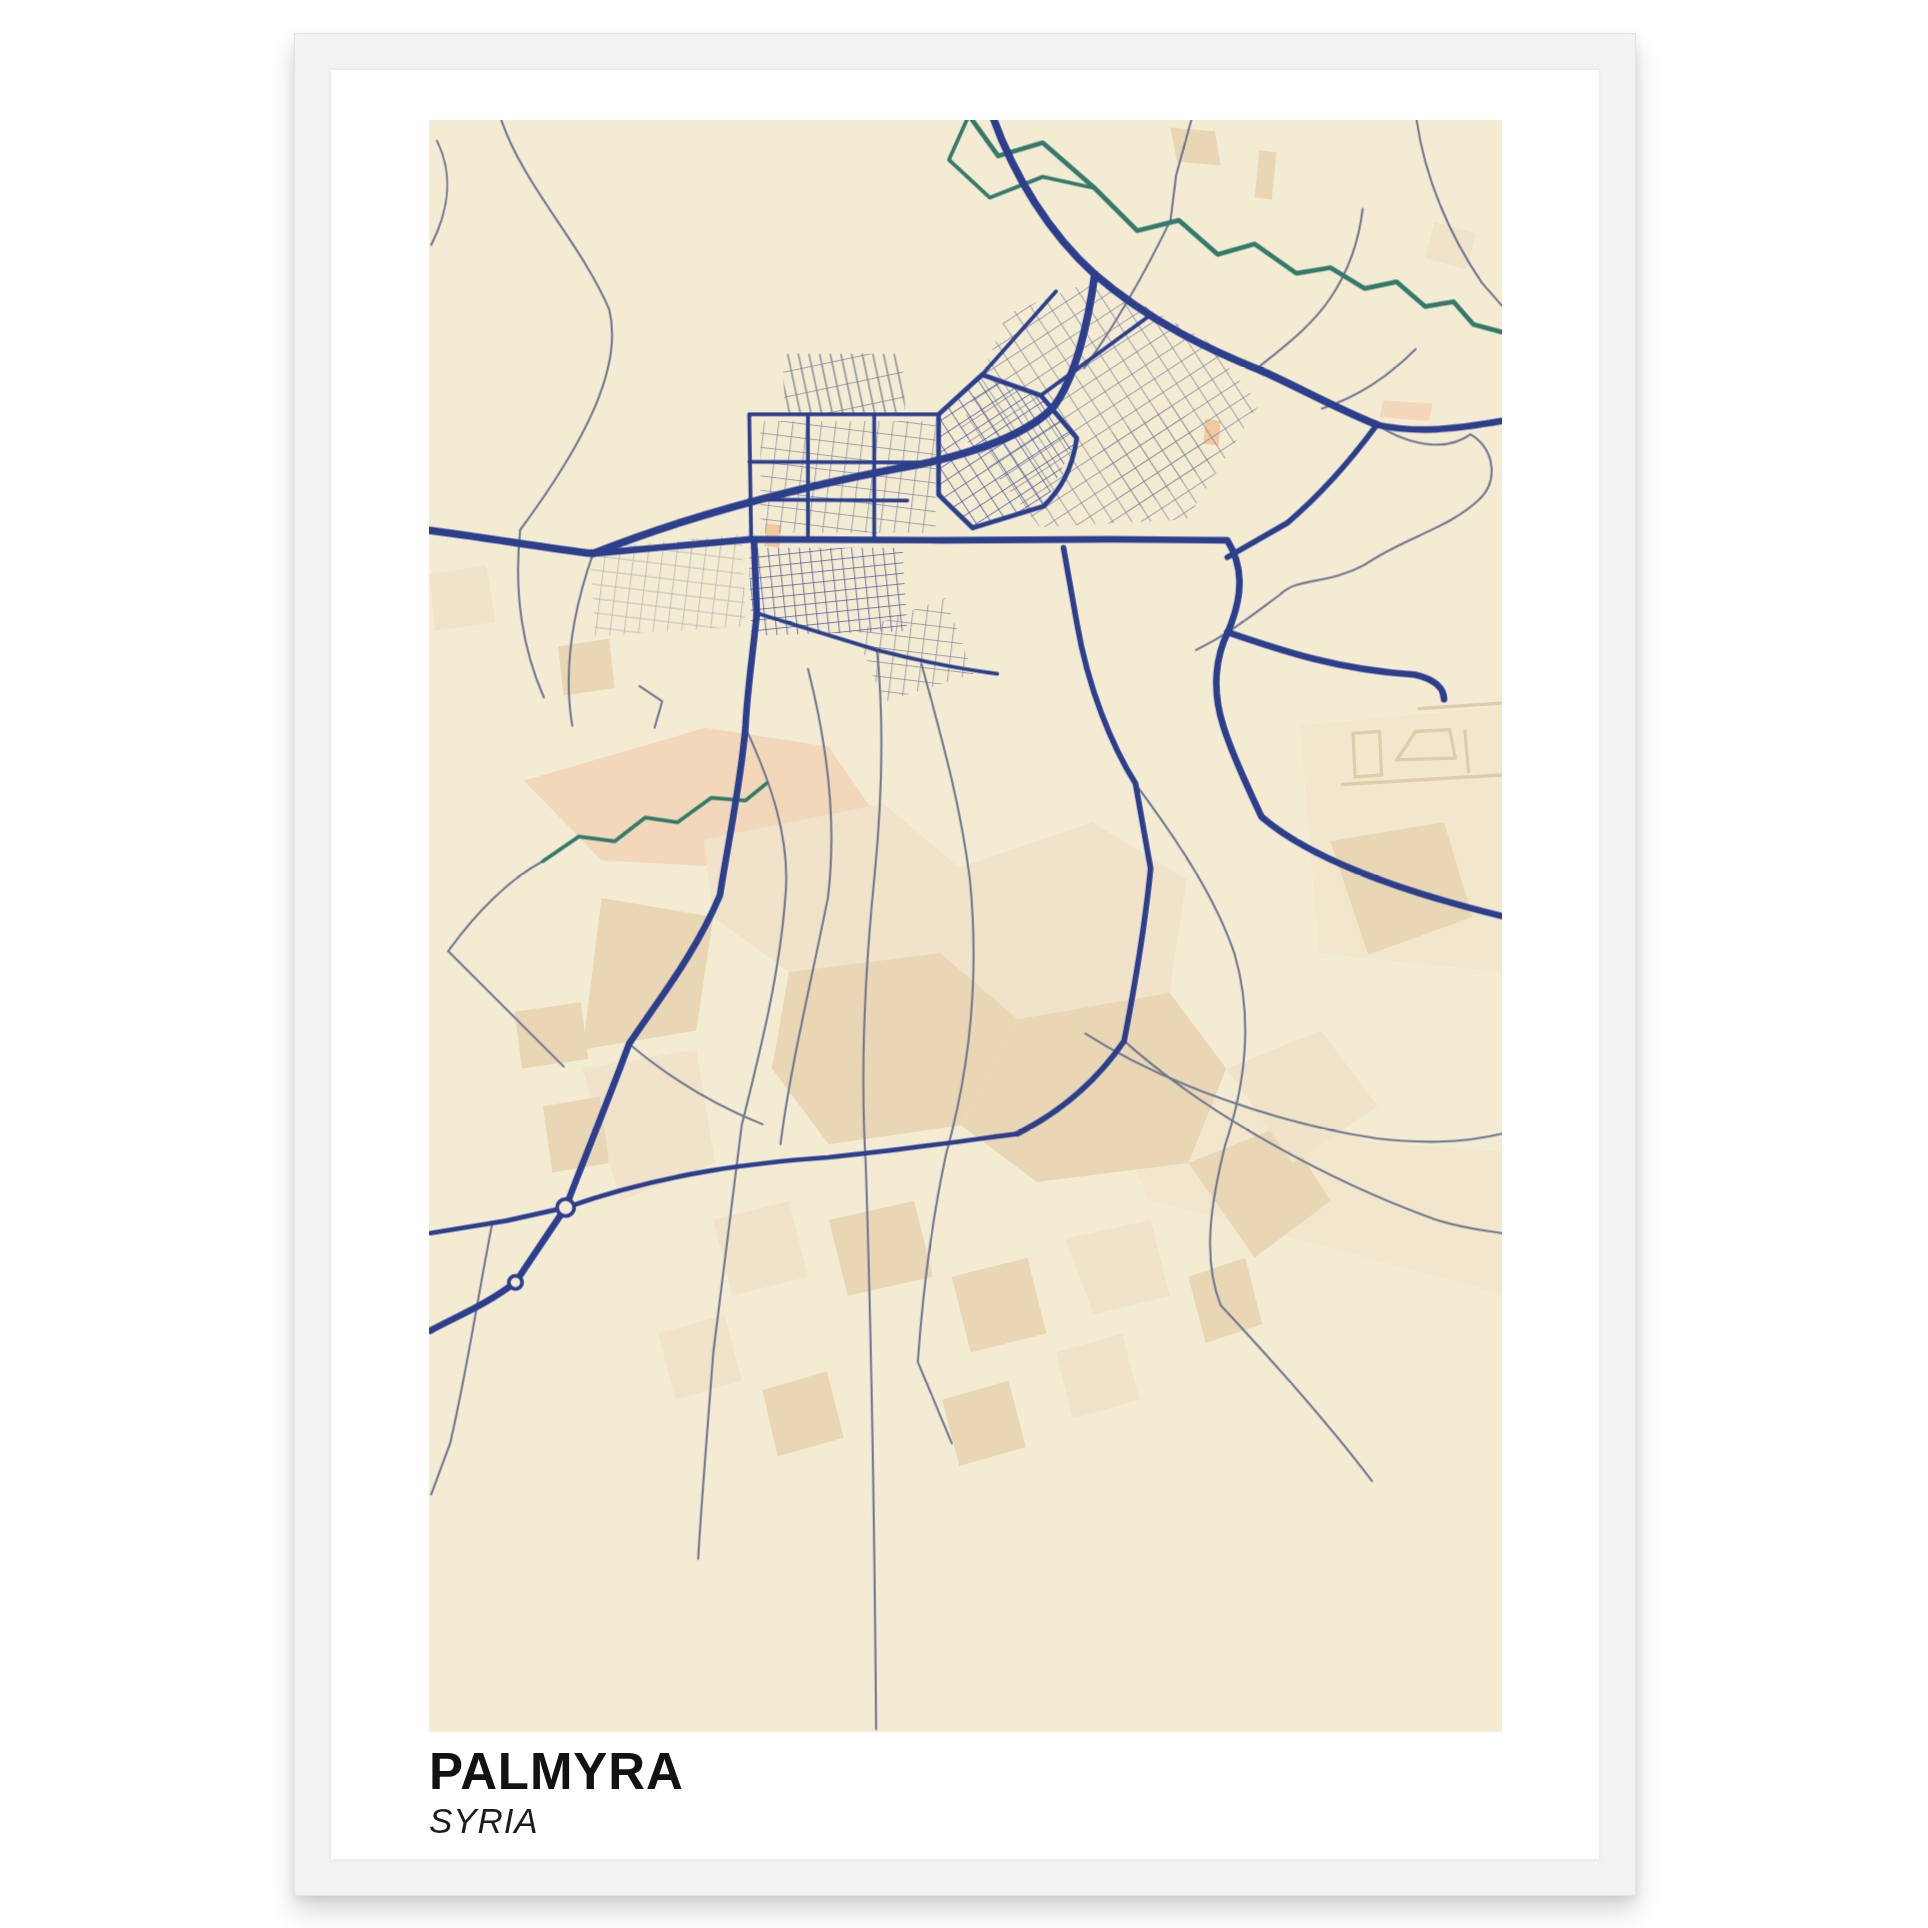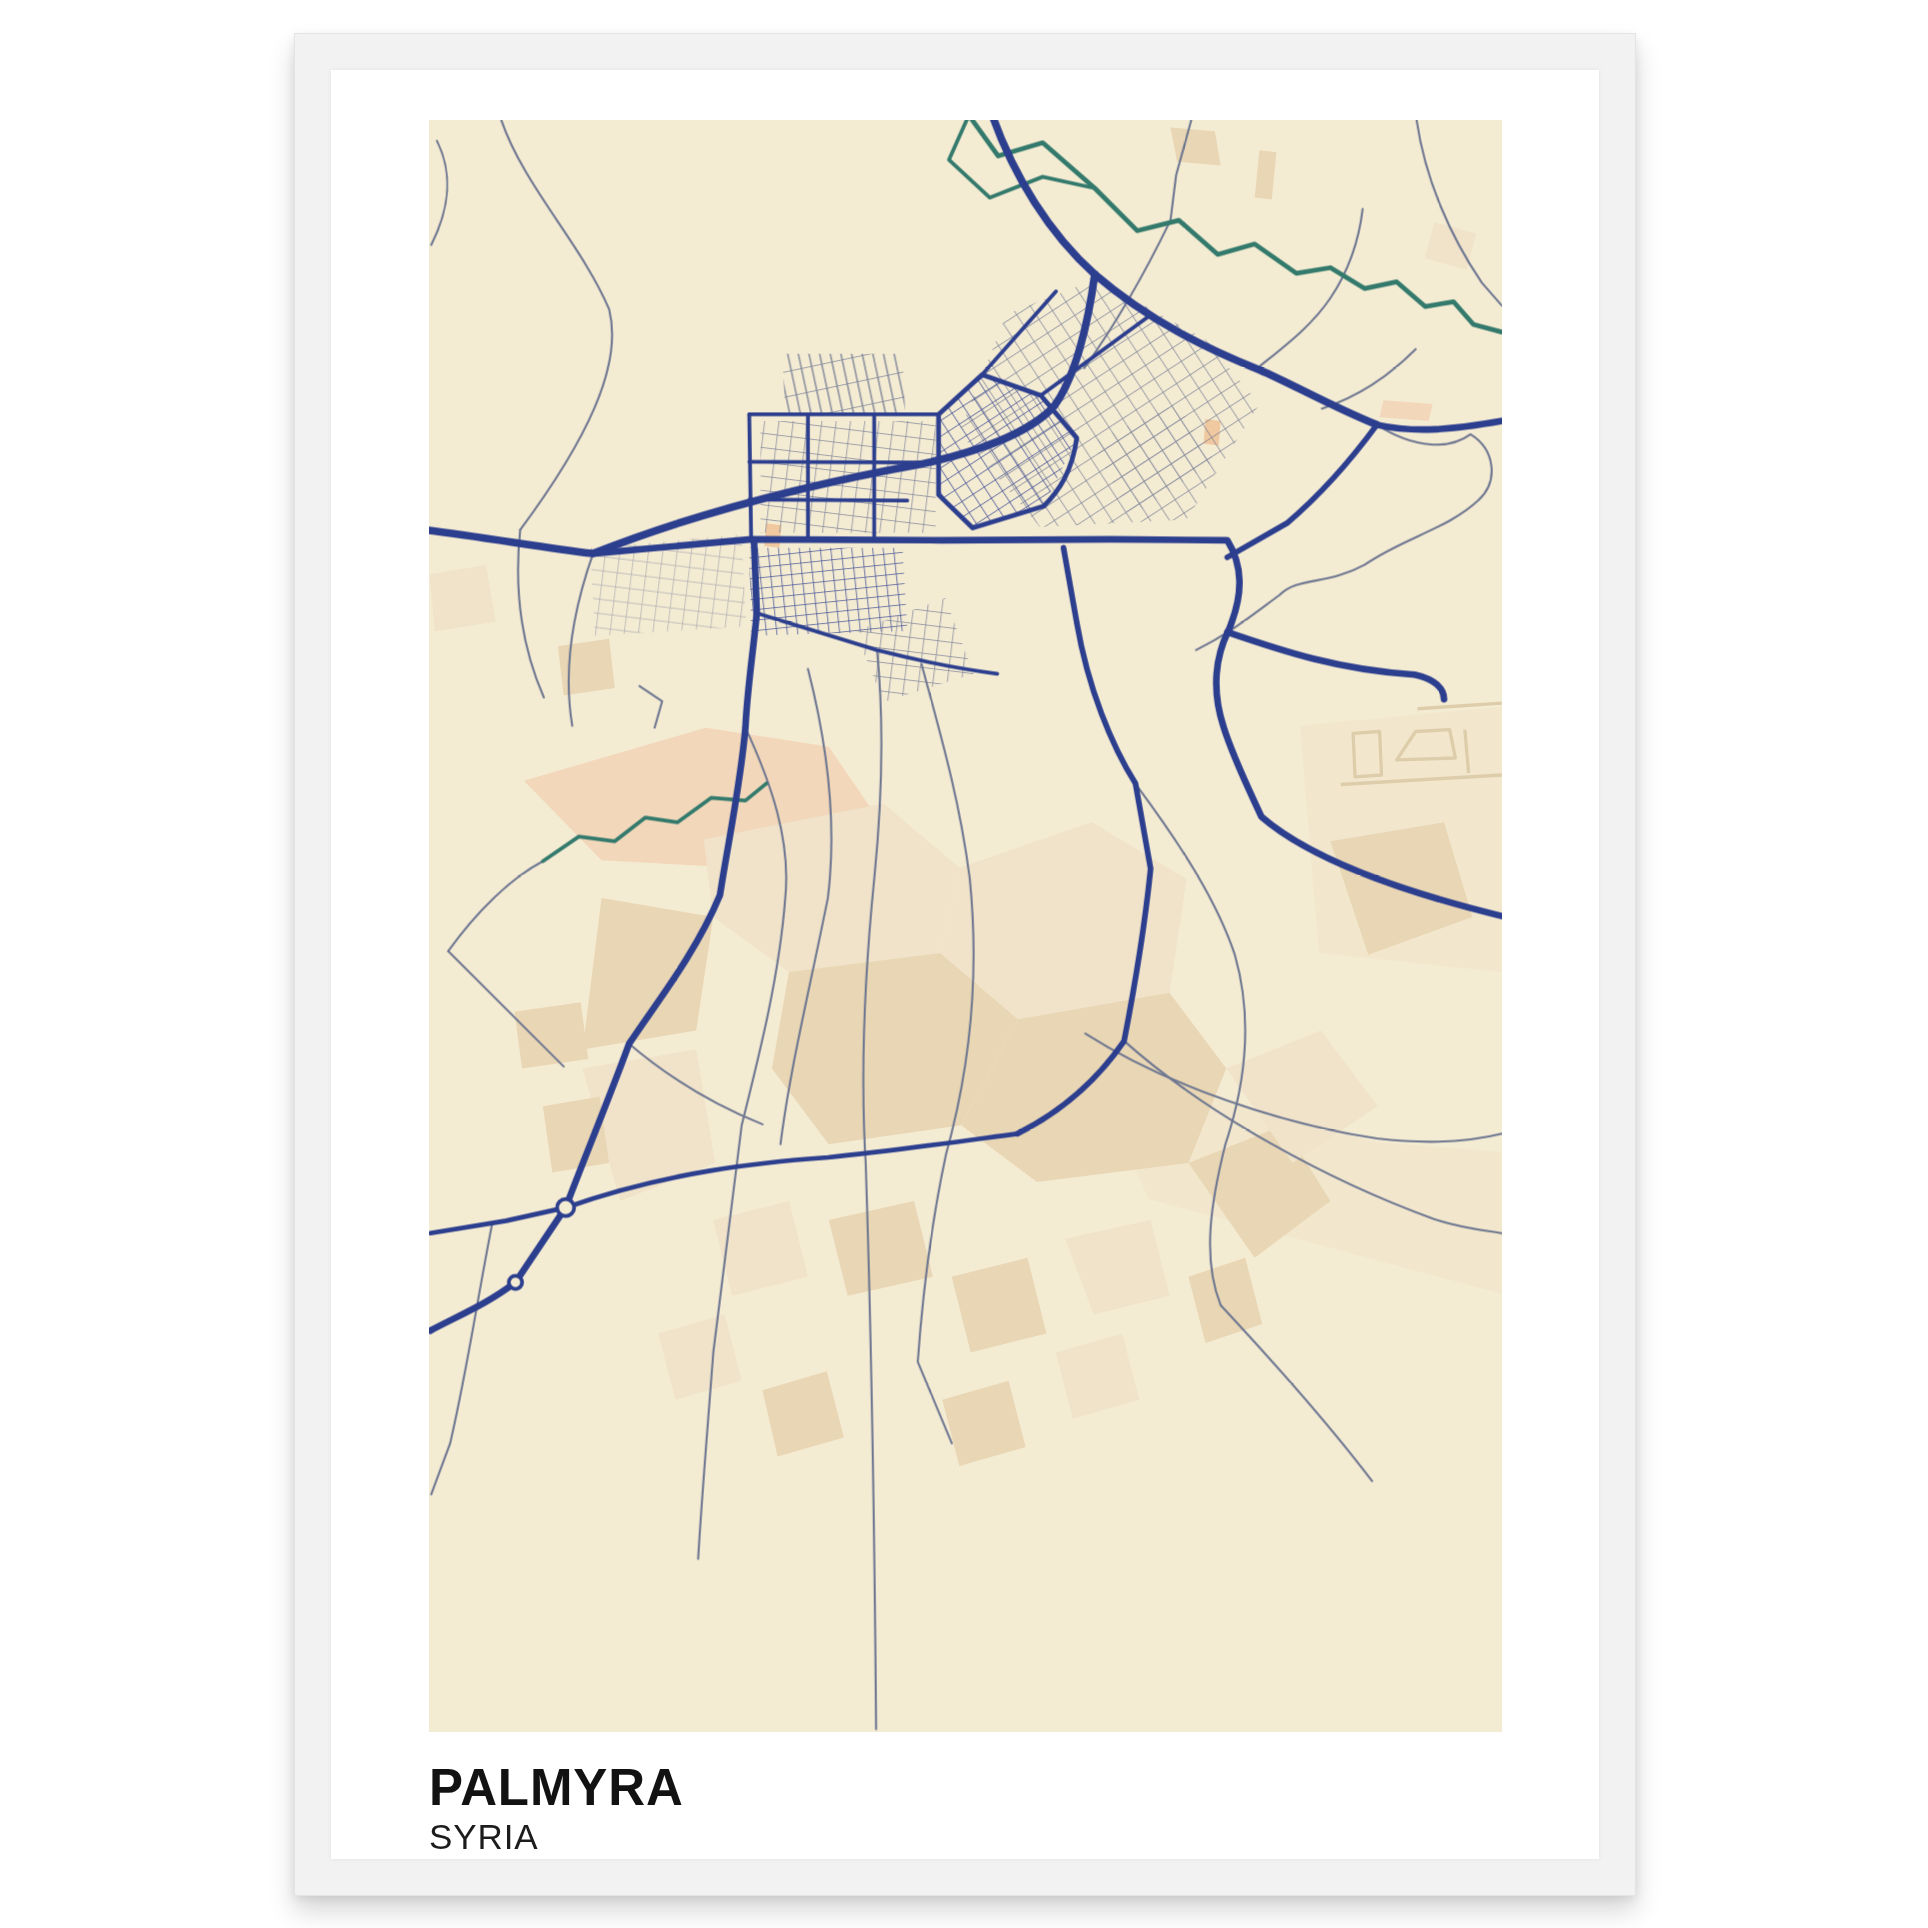--- a/index.html
+++ b/index.html
@@ -18,28 +18,28 @@
   }
   .paper{
     width:100%;height:100%;
     background:var(--paper-color,#ffffff);
     box-shadow:0 0 4.7px rgba(0,0,0,.07);
     box-sizing:border-box;
     padding:50px 98px 0 98px;
   }
   .map-wrap{width:1073px;height:1612px;}
   svg.map{display:block;background:var(--map-background,#f4ebd3);}
-  .titleblock{margin-top:29px;}
+  .titleblock{margin-top:13px;}
   .poster-title{
     font-size:51px;font-weight:700;letter-spacing:0.9px;
     color:var(--title-color,#121212);line-height:1.05;
   }
   .poster-subtitle{
     font-size:35px;font-weight:400;letter-spacing:0.9px;
-    color:var(--subtitle-color,#1c1c1c);line-height:1.1;margin-top:3.8px;
+    color:var(--subtitle-color,#1c1c1c);line-height:1.1;margin-top:3.8px;font-style:italic;
   }
   
   .rMaj{stroke:var(--road-major,#2c3e8e);fill:none;stroke-linecap:round;stroke-linejoin:round;}
   .w8{stroke-width:8}.w7{stroke-width:7}.w6{stroke-width:6}.w5{stroke-width:5}.w4{stroke-width:4}
   .rMin{stroke:var(--road-minor,#6e7791);stroke-width:2.2;fill:none;stroke-linecap:round;stroke-linejoin:round;}
   .water{stroke:var(--water,#337a6c);stroke-width:5;fill:none;stroke-linecap:round;stroke-linejoin:round;}
   .wthin{stroke-width:4;}
   .luA{fill:var(--landuse-tan,#e9d6b4);}
   .luB{fill:var(--landuse-light,#f0e3c9);}
   .luC{fill:var(--landuse-salmon,#f2d7ba);}

